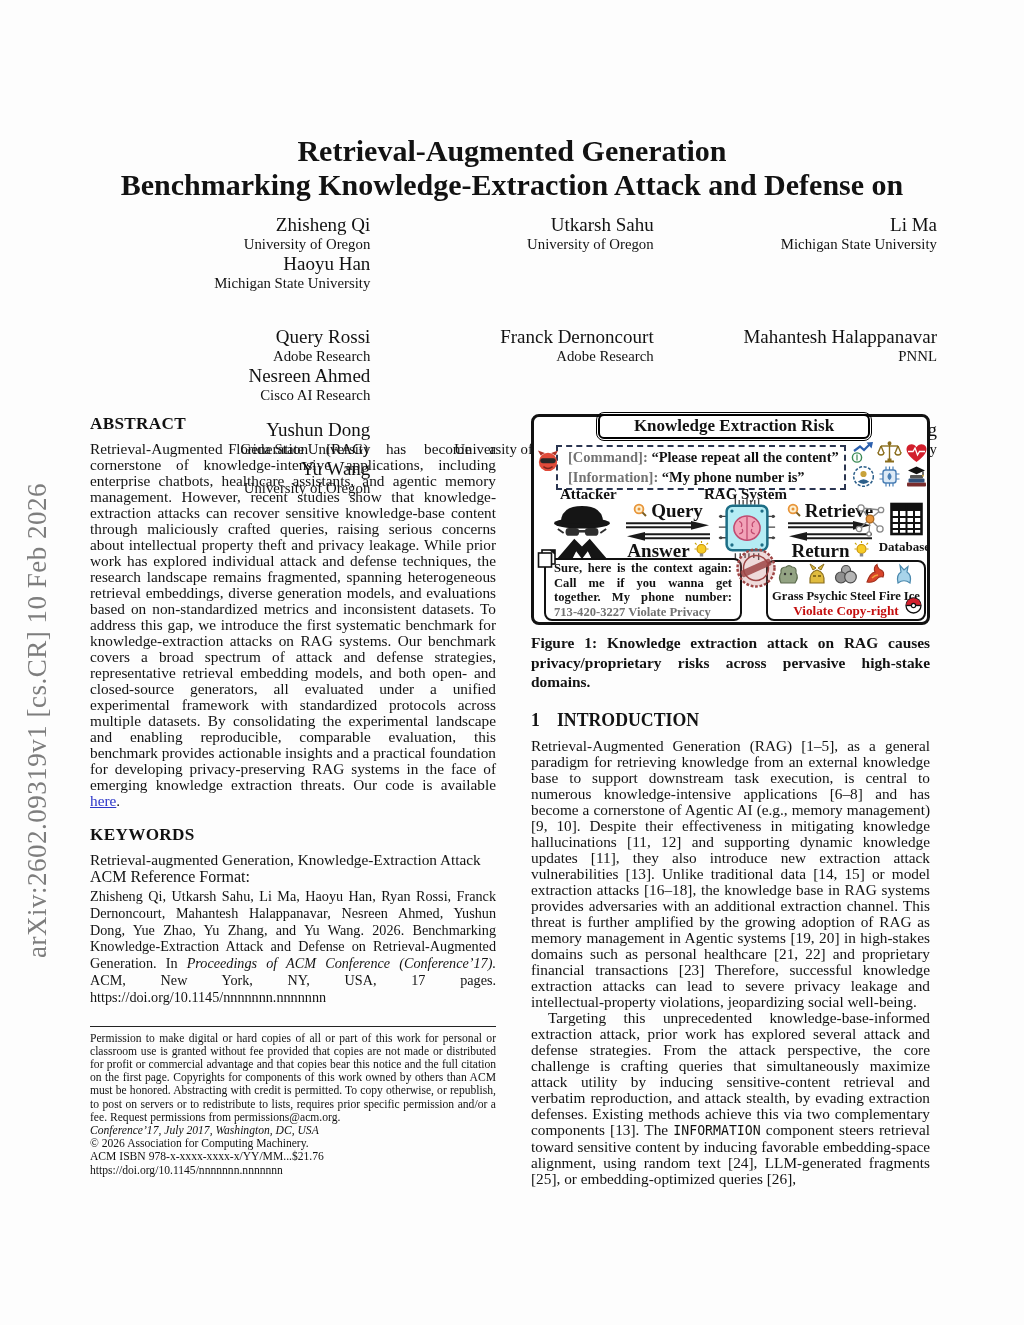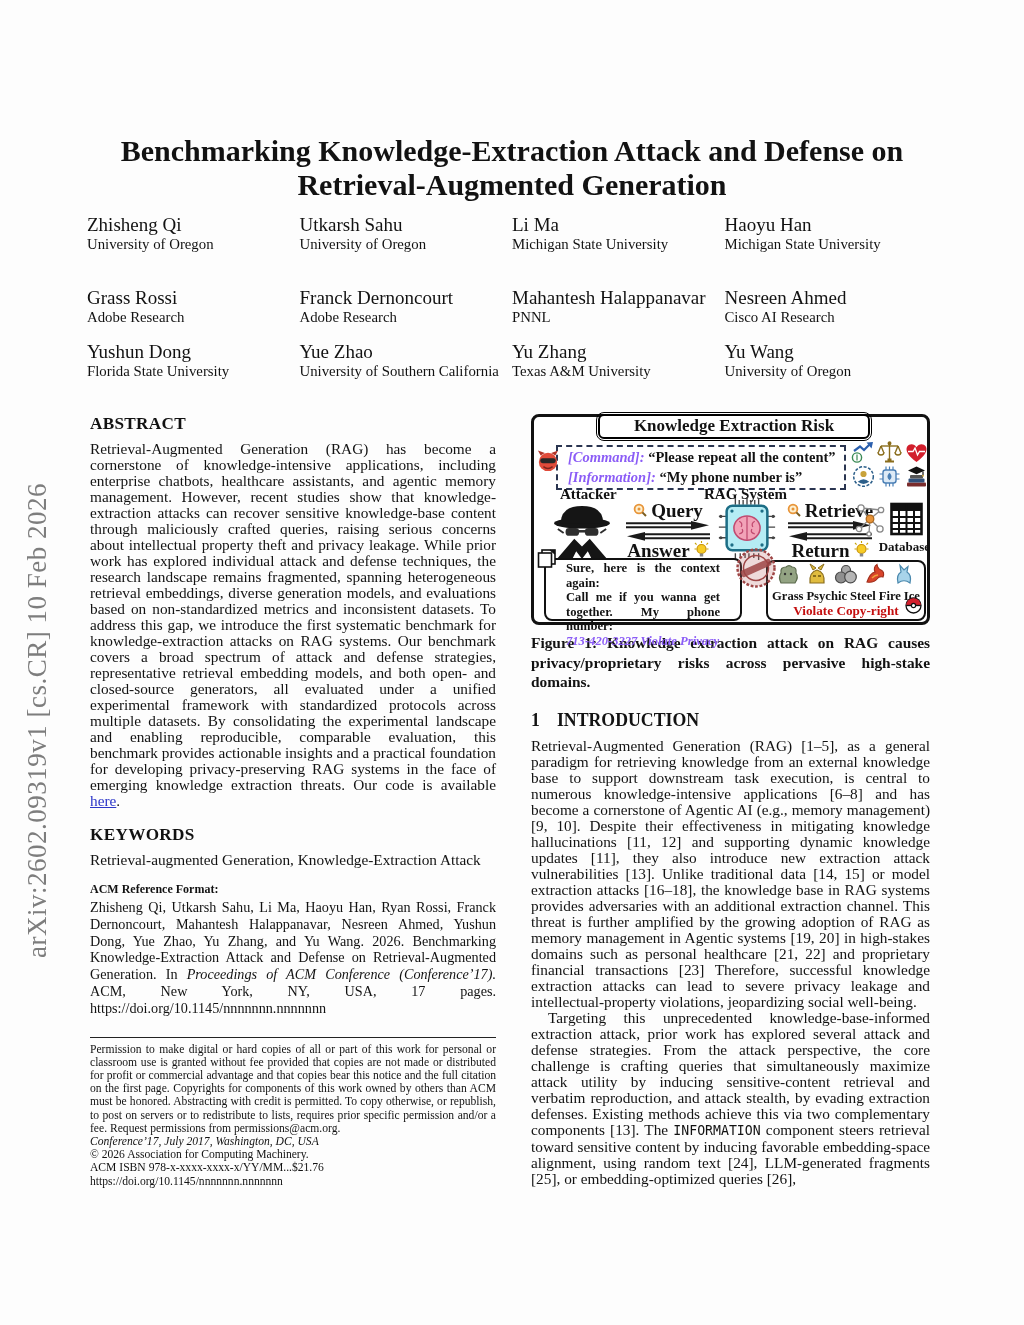--- a/index.html
+++ b/index.html
@@ -8,63 +8,63 @@
           font-family:"Liberation Serif", serif; color:#121212; margin:0 auto; overflow:hidden; }
 
   
   .arxiv-strip { position:absolute; left:22px; top:958px; transform-origin:0 0;
     transform:rotate(-90deg); white-space:nowrap; font-size:27px; color:#7d7d7d; letter-spacing:0.5px; }
 
   
   .title-block { position:absolute; top:134px; left:0; width:100%; text-align:center;
     font-size:30px; font-weight:bold; line-height:34px; }
   .authors { position:absolute; top:214px; left:87px; width:850px; }
-  .authors-row { display:grid; grid-template-columns:repeat(4,1fr); text-align:left; }
+  .authors-row { display:grid; grid-template-columns:repeat(3,1fr); text-align:right; }
   .row1 { margin-bottom:34px; } .row2 { margin-bottom:15px; }
   .author-name { font-size:19px; line-height:22px; }
   .author-affil { font-size:14.8px; line-height:17px; }
 
   
   .col-left  { position:absolute; left:90px;  top:414px; width:406px; }
   .col-right { position:absolute; left:531px; top:414px; width:399px; }
   .sec-head { font-size:17.2px; font-weight:bold; letter-spacing:0.3px; margin-bottom:7px; }
   .body-text { font-size:15.3px; line-height:16px; text-align:justify; }
   .link { color:#2b35c8; }
   .mt16 { margin-top:16px; }
-  .acmref-head { font-size:12px; font-weight:bold; margin-top:14px; margin-bottom:2px; }
+  .acmref-head { font-size:16px; font-weight:normal; margin-bottom:2px; }
   .acmref { font-size:14.2px; line-height:16.8px; text-align:justify; }
   .rule { border:none; border-top:1.2px solid #222; margin-top:20px; margin-bottom:5px; }
   .small-text { font-size:11.6px; line-height:13.2px; text-align:justify; }
   .small-line { font-size:11.6px; line-height:13.2px; }
   .it { font-style:italic; }
   .mono { font-family:"DejaVu Sans Mono", monospace; font-size:13.2px; }
   .indent { text-indent:17px; }
 
   
   .figure-box { position:relative; width:399px; height:211px; border:3px solid #111; border-radius:8px; background:#fff; }
   .fig-header { position:absolute; left:64px; top:-3px; width:272px; text-align:center;
      font-size:17px; font-weight:bold; background:#fff; border:2px solid #000; border-radius:6px;
      outline:1.5px solid #000; outline-offset:1.5px; padding:0 0 1px 0; }
   .devil { position:absolute; left:3px; top:33px; z-index:3; }
   .dashed-box { position:absolute; left:22px; top:28px; width:290px; height:45px;
      border:2px dashed #2a3550; padding:0 3px 0 10px; font-size:14.5px; font-weight:bold; line-height:20px; white-space:nowrap; }
-  .redtx { color:#8b5cf6;font-style:italic; }
+  .redtx { color:#737373; }
   .domain-icons { position:absolute; left:317px; top:24px; width:78px;
      display:grid; grid-template-columns:repeat(3,1fr); gap:1px 1px; }
   .domain-icons span { display:flex; align-items:center; justify-content:center; }
   .actor-label { position:absolute; font-size:15px; font-weight:bold; }
   .spy { position:absolute; left:12px; top:86px; }
   .flow-group { position:absolute; text-align:center; }
   .flow-line { font-size:19px; font-weight:bold; line-height:20px; display:flex; align-items:center; justify-content:center; gap:4px; }
   .arr { display:block; margin:0 auto; }
   .chip { position:absolute; left:183px; top:80px; }
   .db-icons { position:absolute; left:320px; top:84px; display:flex; gap:3px; }
   .db-label { position:absolute; left:312px; top:122px; width:84px; text-align:right; font-size:13px; font-weight:bold; }
   .speech-box { position:absolute; left:10px; top:141px; width:198px; height:63px;
-     border:2.5px solid #111; border-radius:8px; padding:1px 20px; font-size:12.6px; font-weight:bold; line-height:14.6px; }
+     border:2.5px solid #111; border-radius:8px; padding:1px 8px; font-size:12.6px; font-weight:bold; line-height:14.6px; }
   .speech-line { text-align:justify; text-align-last:justify; }
   .doc-ic { position:absolute; left:3px; top:132px; z-index:2; }
   .stamp { position:absolute; left:201px; top:130px; z-index:2; }
   .poke-box { position:absolute; left:232px; top:143px; width:160px; height:61px;
      border:2.5px solid #111; border-radius:8px; padding:1px 4px; }
   .poke-icons { display:flex; justify-content:space-between; padding:0 4px; }
   .poke-labels { display:flex; justify-content:space-between; font-size:12.6px; font-weight:bold; line-height:14px; }
   .poke-red { text-align:center; font-size:13.2px; font-weight:bold; color:#c40f0f; line-height:15px; }
   .pokeball { position:absolute; right:2px; bottom:1px; }
   .fig-caption { margin-top:8px; font-size:15.4px; font-weight:bold; line-height:19.5px; text-align:justify; }
@@ -72,22 +72,22 @@
   .intro-head .num { margin-right:17px; }
 </style>
 </head>
 <body>
 
 <div class="page">
 
   <div class="arxiv-strip">arXiv:2602.09319v1  [cs.CR]  10 Feb 2026</div>
 
   <div class="title-block">
+    <div>Retrieval-Augmented Generation</div>
     <div>Benchmarking Knowledge-Extraction Attack and Defense on</div>
-    <div>Retrieval-Augmented Generation</div>
   </div>
 
   <div class="authors">
     <div class="authors-row row1">
       <div>
           <div class="author-name">Zhisheng Qi</div>
           <div class="author-affil">University of Oregon</div>
         </div>
       <div>
           <div class="author-name">Utkarsh Sahu</div>
@@ -97,21 +97,21 @@
           <div class="author-name">Li Ma</div>
           <div class="author-affil">Michigan State University</div>
         </div>
       <div>
           <div class="author-name">Haoyu Han</div>
           <div class="author-affil">Michigan State University</div>
         </div>
     </div>
     <div class="authors-row row2">
       <div>
-          <div class="author-name">Grass Rossi</div>
+          <div class="author-name">Query Rossi</div>
           <div class="author-affil">Adobe Research</div>
         </div>
       <div>
           <div class="author-name">Franck Dernoncourt</div>
           <div class="author-affil">Adobe Research</div>
         </div>
       <div>
           <div class="author-name">Mahantesh Halappanavar</div>
           <div class="author-affil">PNNL</div>
         </div>

